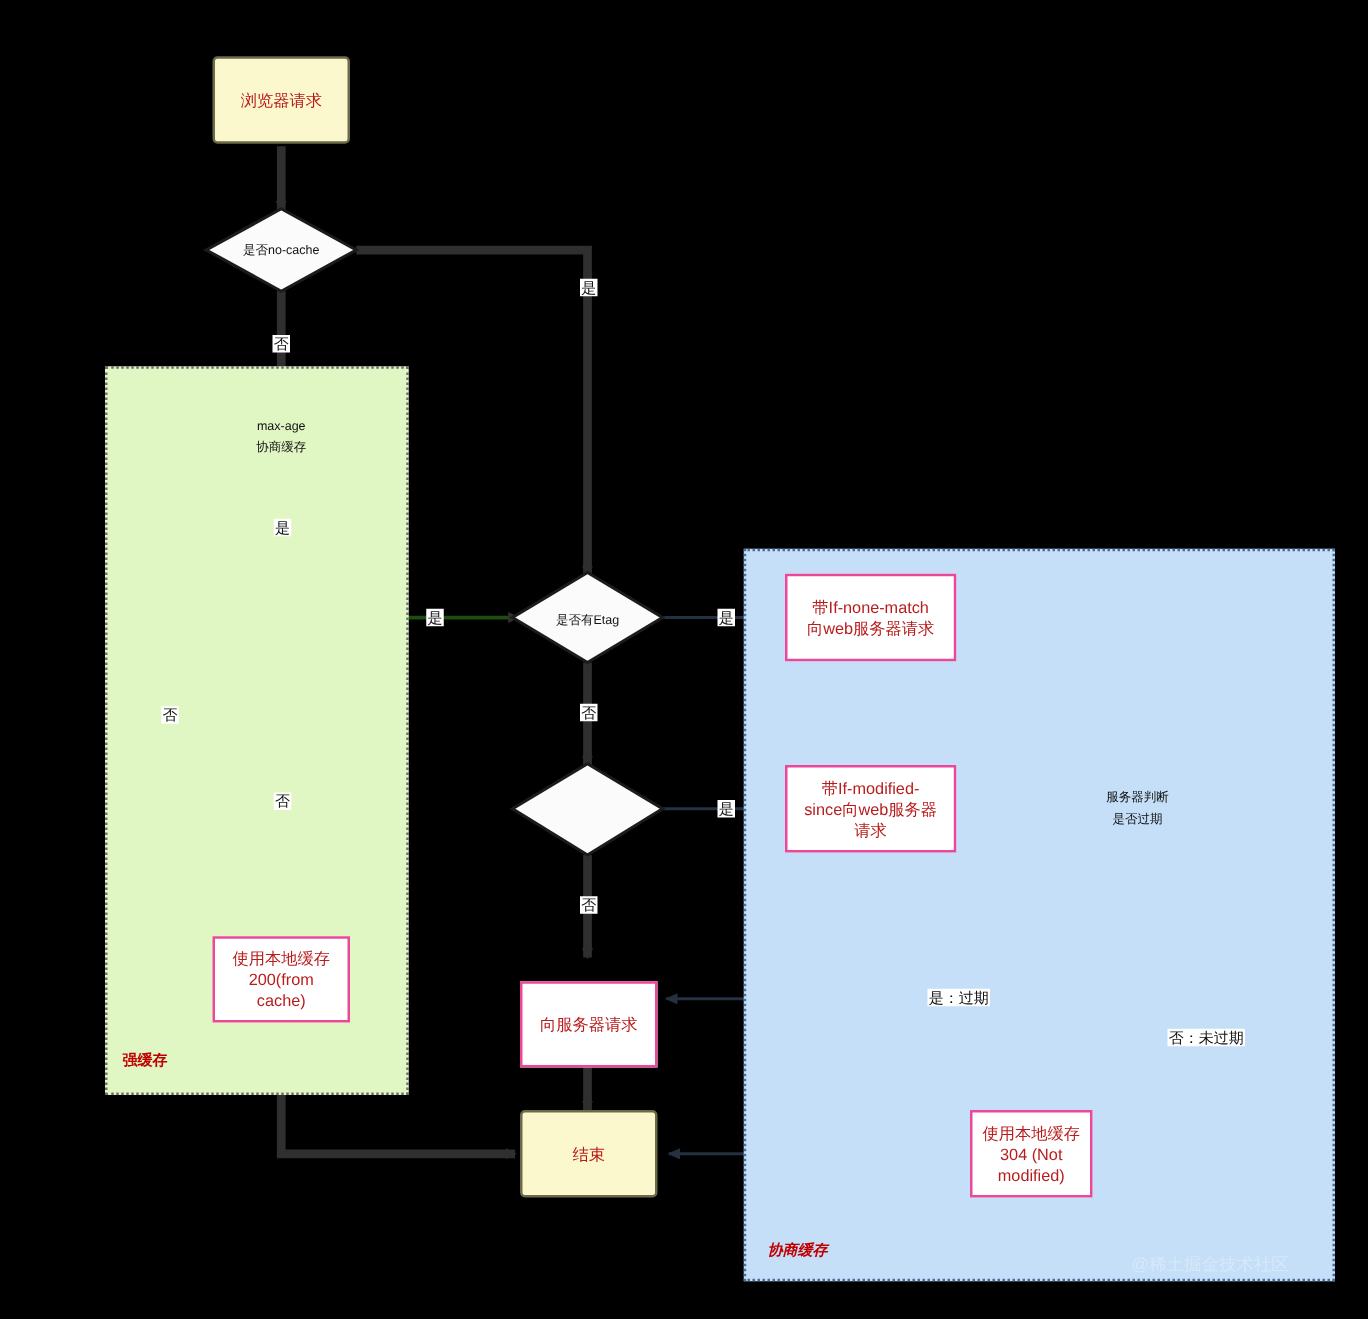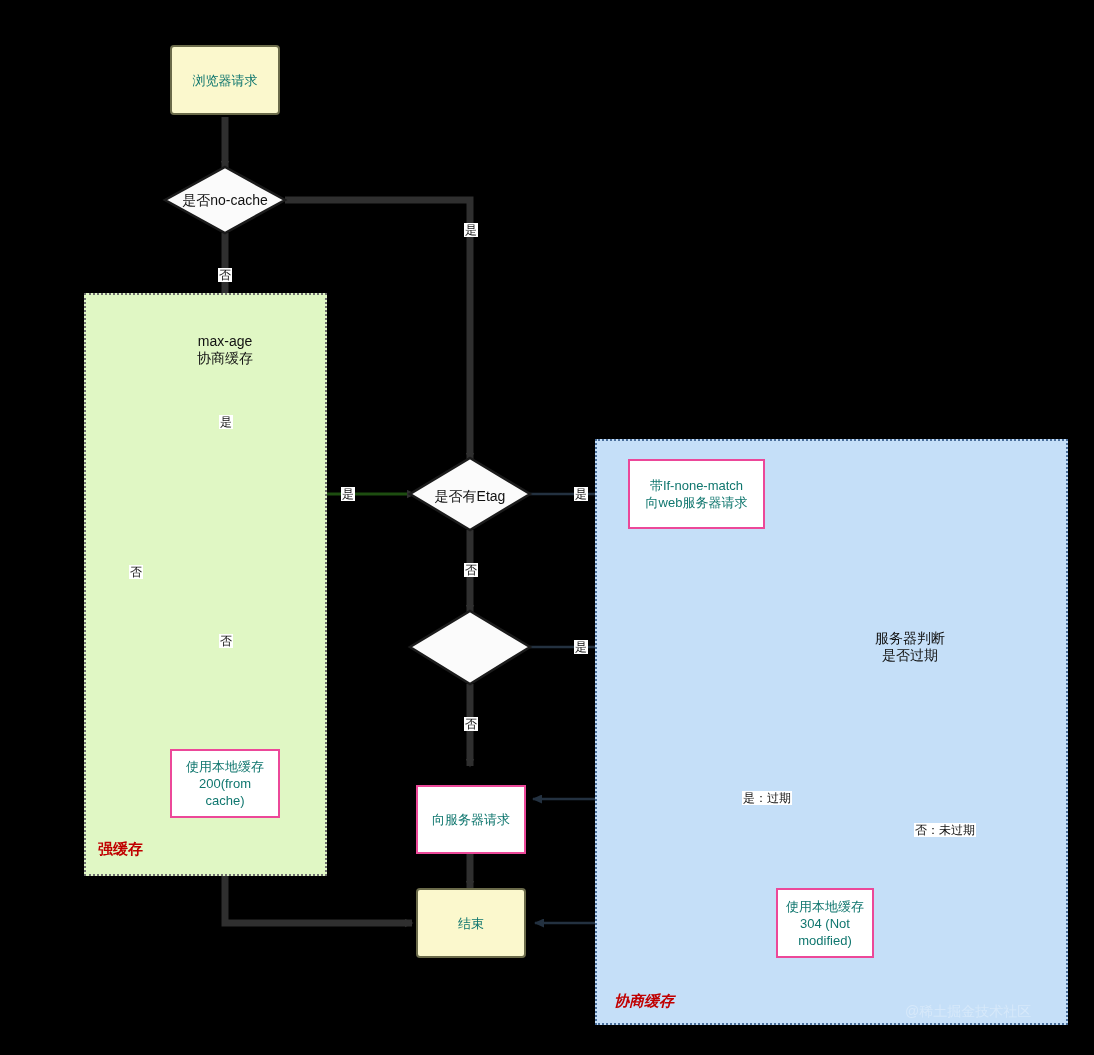--- a/index.html
+++ b/index.html
@@ -10,21 +10,21 @@
     font-family:"Liberation Sans","DejaVu Sans",sans-serif;
     overflow:hidden;
   }
   #svg-layer{position:absolute;left:0;top:0;width:1094px;height:1055px;}
 
   .node{
     position:absolute;
     box-sizing:border-box;
     display:flex;align-items:center;justify-content:center;
     text-align:center;
-    color:#0f766e;
+    color:#b91c1c;
     font-size:13px;
     line-height:17px;
     white-space:pre-line;
     z-index:5;
   }
   .rect{
     border:2px solid #ec4899;
     background:#ffffff;
   }
   .terminal{
@@ -35,42 +35,42 @@
   .diamond-wrap{
     position:absolute;
     z-index:5;
   }
   .diamond-wrap .dlabel{
     position:absolute;
     left:0;top:0;width:100%;height:100%;
     display:flex;align-items:center;justify-content:center;
     text-align:center;
     color:#111111;
-    font-size:14px;line-height:17px;
+    font-size:10px;line-height:17px;
     white-space:pre-line;
     pointer-events:none;
   }
   .edge-label{
     position:absolute;
     background:#ffffff;
     color:#111111;
     font-size:12px;
     line-height:14px;
     padding:0 1px;
     z-index:8;
     white-space:nowrap;
   }
   .group-box{
     position:absolute;
     box-sizing:border-box;
     z-index:1;
   }
   .group-label{
     position:absolute;
-    font-size:15px;
+    font-size:12px;
     font-weight:bold;
     color:#c00000;
     z-index:6;
     white-space:nowrap;
   }
   .watermark{
     position:absolute;
     color:rgba(255,255,255,0.30);
     font-size:14px;
     z-index:9;
@@ -178,20 +178,25 @@
 
   <div class="node terminal" style="left:416px;top:888px;width:110px;height:70px;">
     <span>结束</span>
   </div>
 
   <div class="node rect" style="left:628px;top:459px;width:137px;height:70px;">
     <span>带If-none-match
 向web服务器请求</span>
   </div>
 
+  <div class="node rect" style="left:628px;top:612px;width:137px;height:70px;">
+    <span>带If-modified-
+since向web服务器
+请求</span>
+  </div>
 
   <div class="diamond-wrap" style="left:850px;top:603px;width:120px;height:88px;">
     <span class="dlabel">服务器判断
 是否过期</span>
   </div>
 
   <div class="node rect" style="left:776px;top:888px;width:98px;height:70px;">
     <span>使用本地缓存
 304 (Not
 modified)</span>
@@ -201,20 +206,20 @@
   <div class="edge-label" style="left:218px;top:268px;">否</div>
   <div class="edge-label" style="left:219px;top:415px;">是</div>
   <div class="edge-label" style="left:129px;top:565px;">否</div>
   <div class="edge-label" style="left:341px;top:487px;">是</div>
   <div class="edge-label" style="left:219px;top:634px;">否</div>
   <div class="edge-label" style="left:574px;top:487px;">是</div>
   <div class="edge-label" style="left:464px;top:563px;">否</div>
   <div class="edge-label" style="left:574px;top:640px;">是</div>
   <div class="edge-label" style="left:464px;top:717px;">否</div>
   <div class="edge-label" style="left:742px;top:791px;">是：过期</div>
-  <div class="edge-label" style="left:914px;top:823px;">否：未过期</div>
+  <div class="edge-label" style="left:934px;top:823px;">否：未过期</div>
 
   <div class="group-label" style="left:98px;top:840px;">强缓存</div>
   <div class="group-label" style="left:614px;top:992px;font-style:italic;">协商缓存</div>
 
   <div class="watermark" style="left:905px;top:1003px;">@稀土掘金技术社区</div>
 
 </div>
 
 </body></html>

